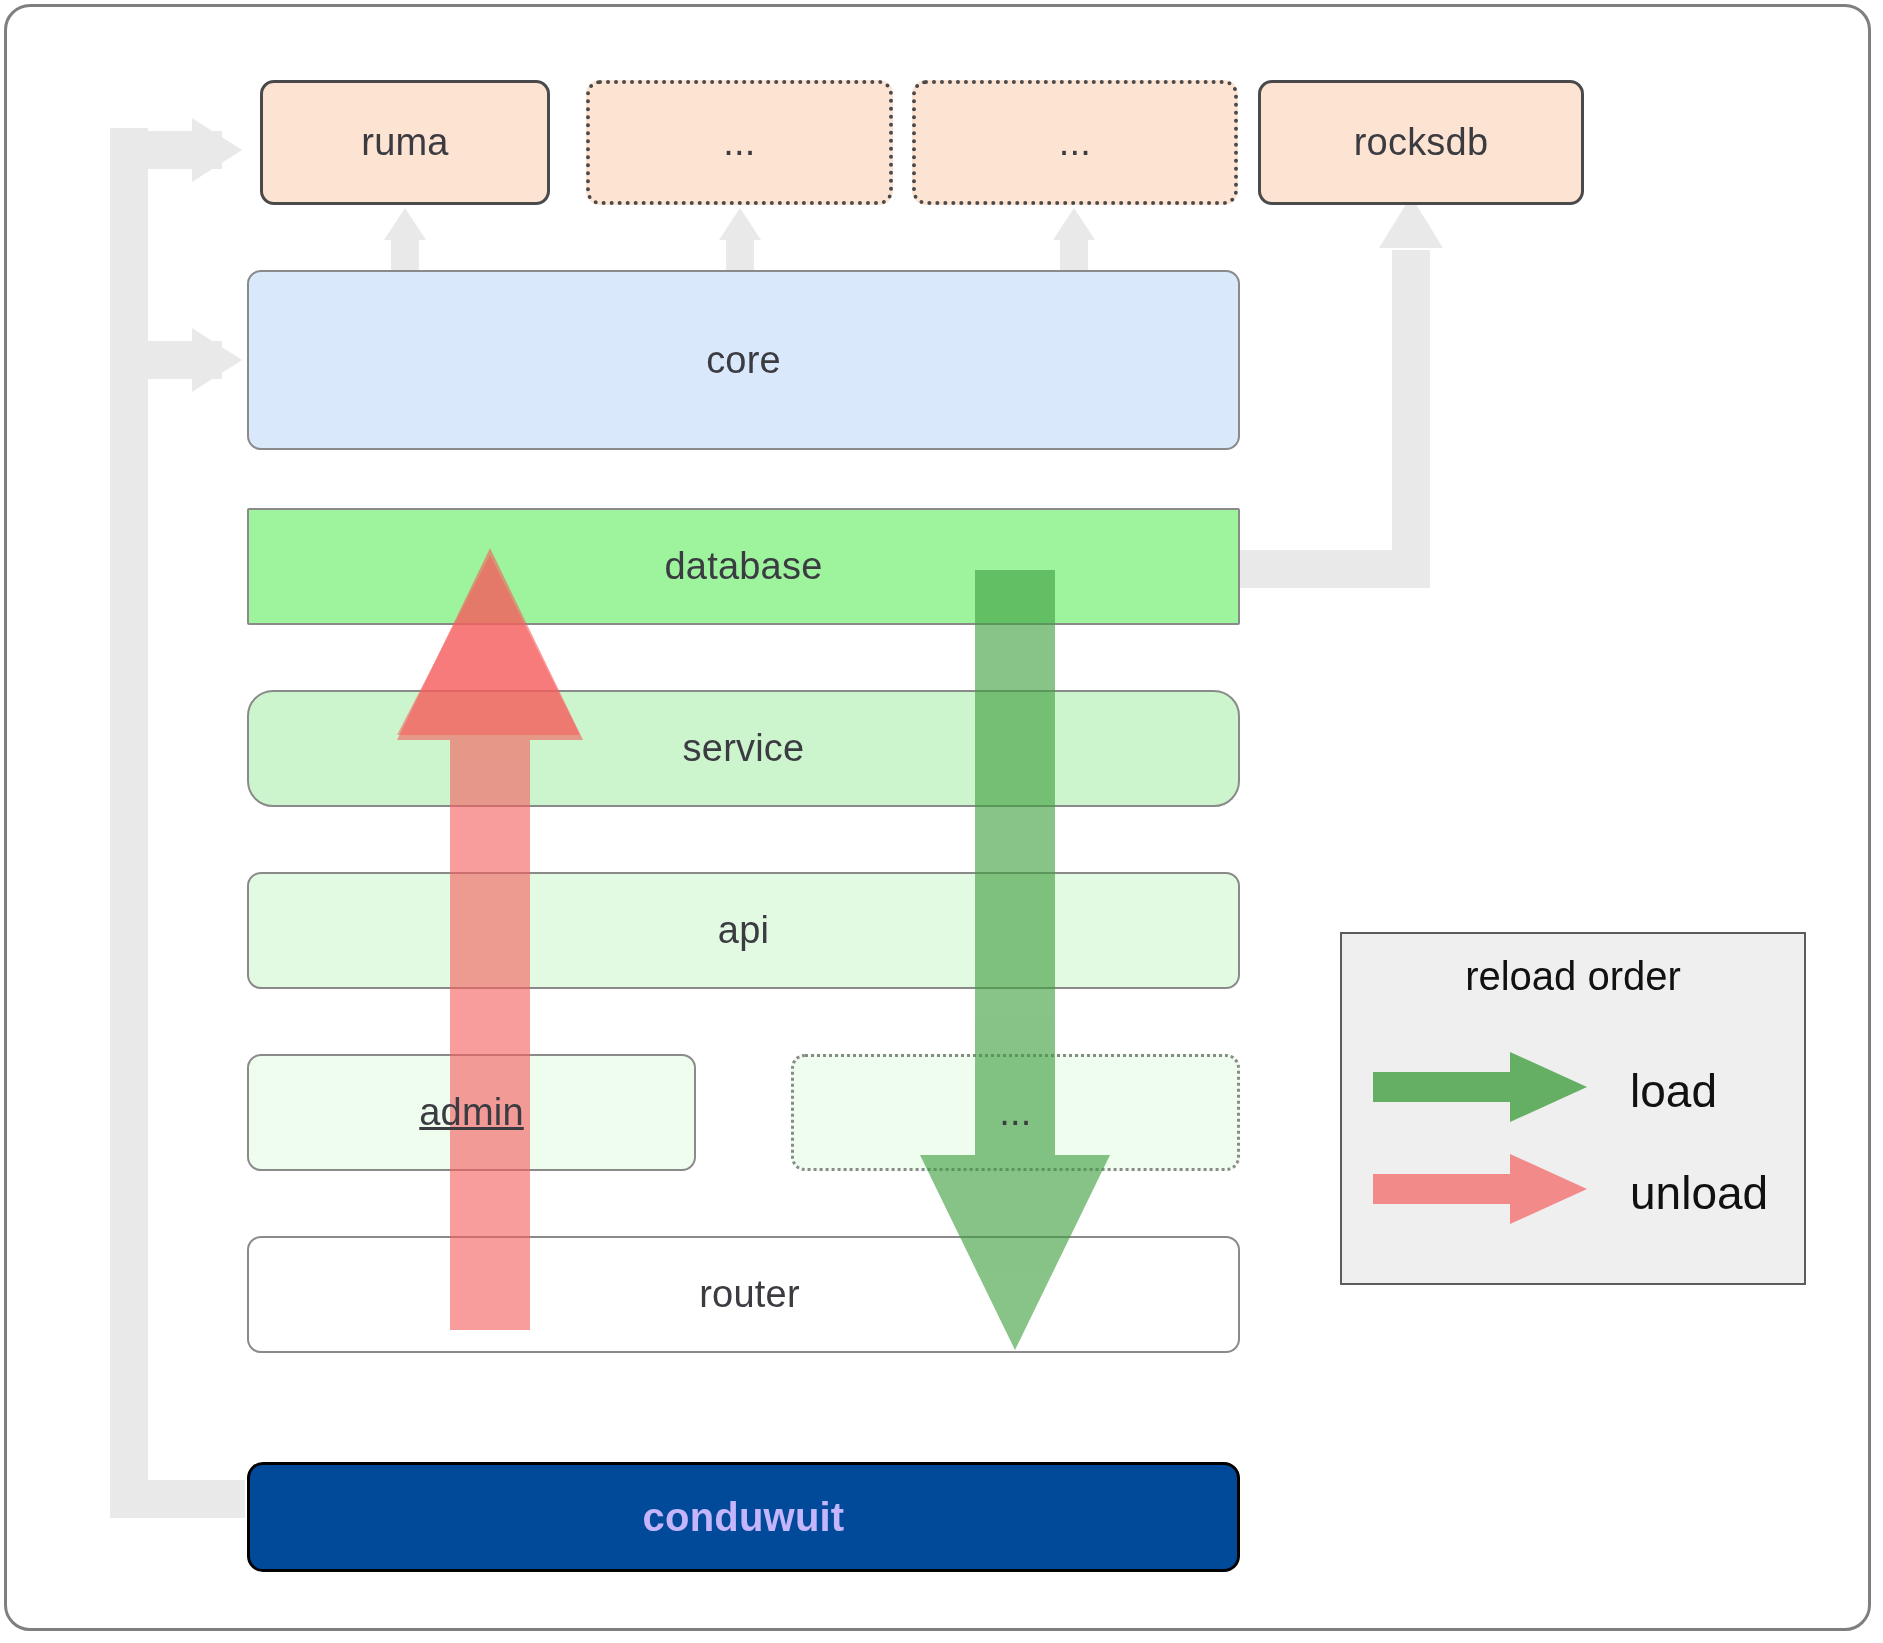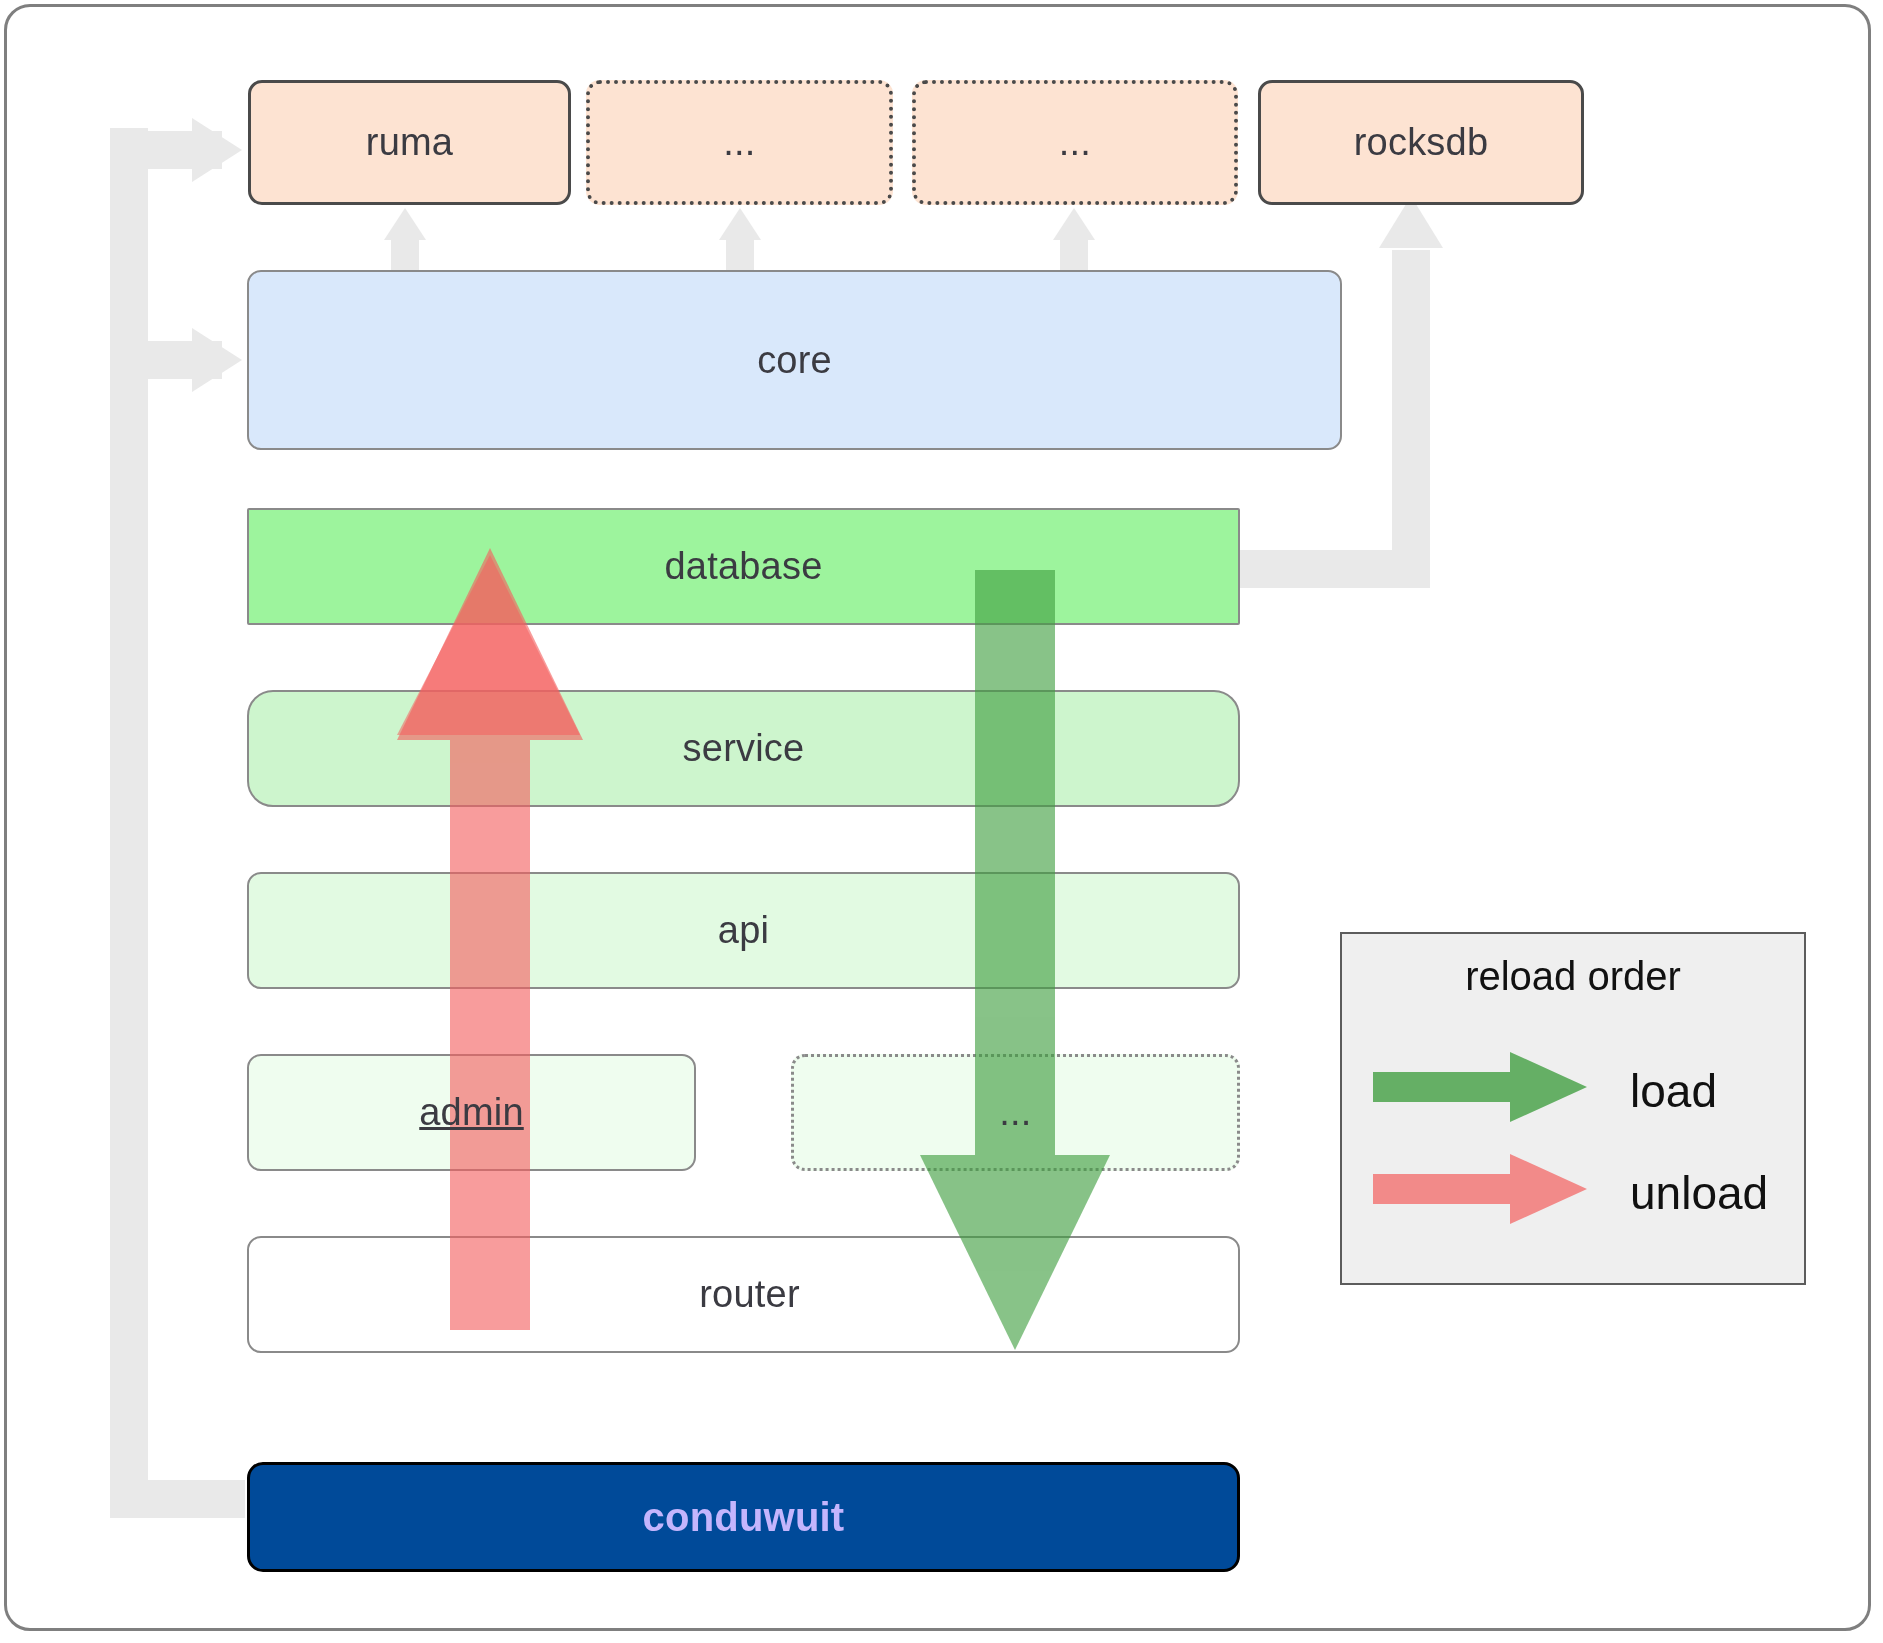--- a/index.html
+++ b/index.html
@@ -84,37 +84,37 @@
       <polygon points="384,240 405,208 426,240"></polygon>
 
       <rect x="726" y="232" width="28" height="42"></rect>
       <polygon points="719,240 740,208 761,240"></polygon>
 
       <rect x="1060" y="232" width="28" height="42"></rect>
       <polygon points="1053,240 1074,208 1095,240"></polygon>
     </g>
   </svg>
 
-  <div class="node dep" style="left:248px;top:80px;width:323px;height:125px;">
+  <div class="node dep" style="left:260px;top:80px;width:290px;height:125px;">
     <span>ruma</span>
   </div>
 
   <div class="node dep dotted" style="left:586px;top:80px;width:307px;height:125px;">
     <span>...</span>
   </div>
 
   <div class="node dep dotted" style="left:912px;top:80px;width:326px;height:125px;">
     <span>...</span>
   </div>
 
   <div class="node dep" style="left:1258px;top:80px;width:326px;height:125px;">
     <span>rocksdb</span>
   </div>
 
-  <div class="node core" style="left:247px;top:270px;width:1095px;height:180px;">
+  <div class="node core" style="left:247px;top:270px;width:993px;height:180px;">
     <span>core</span>
   </div>
 
   <div class="node database" style="left:247px;top:508px;width:993px;height:117px;">
     <span>database</span>
   </div>
 
   <div class="node service" style="left:247px;top:690px;width:993px;height:117px;">
     <span>service</span>
   </div>

